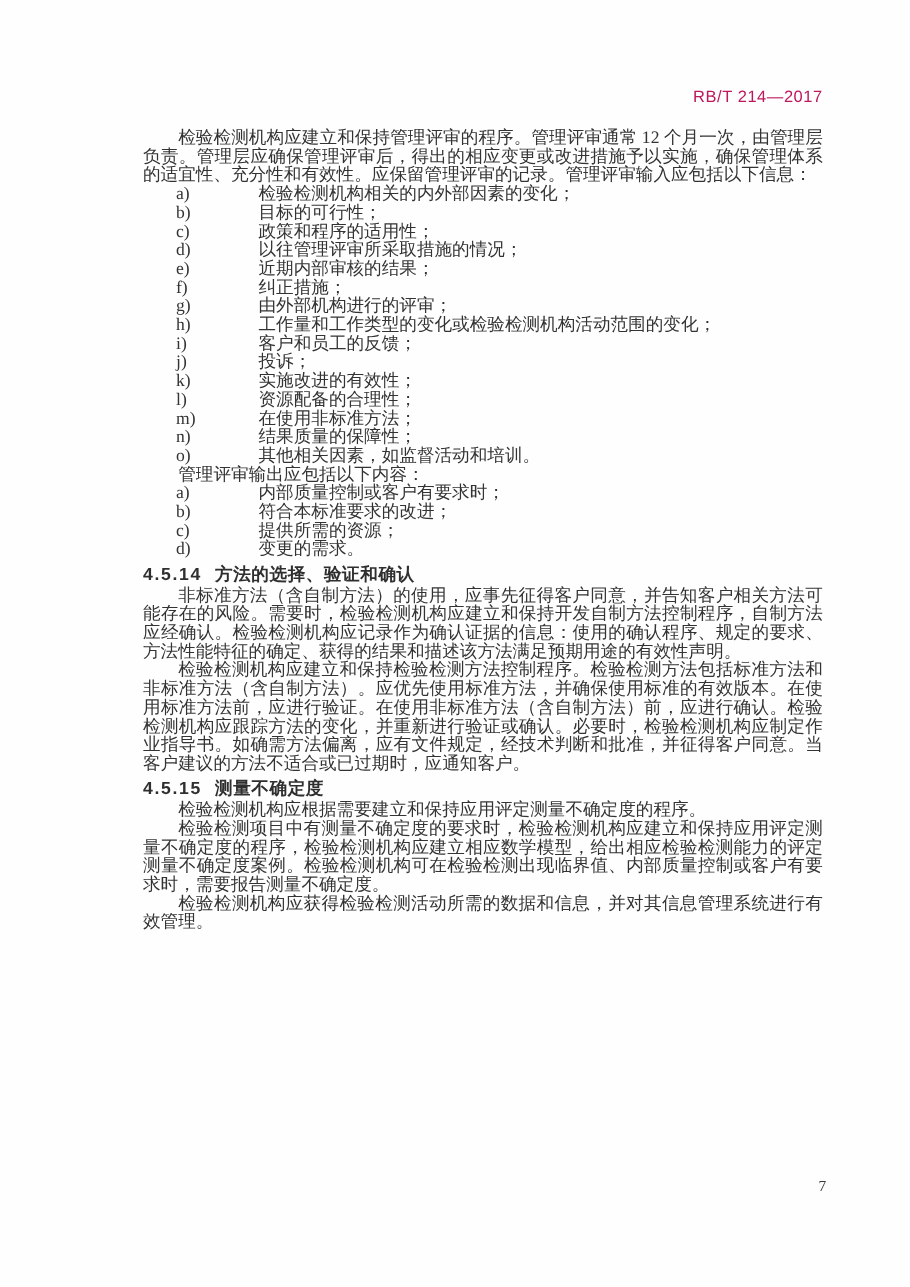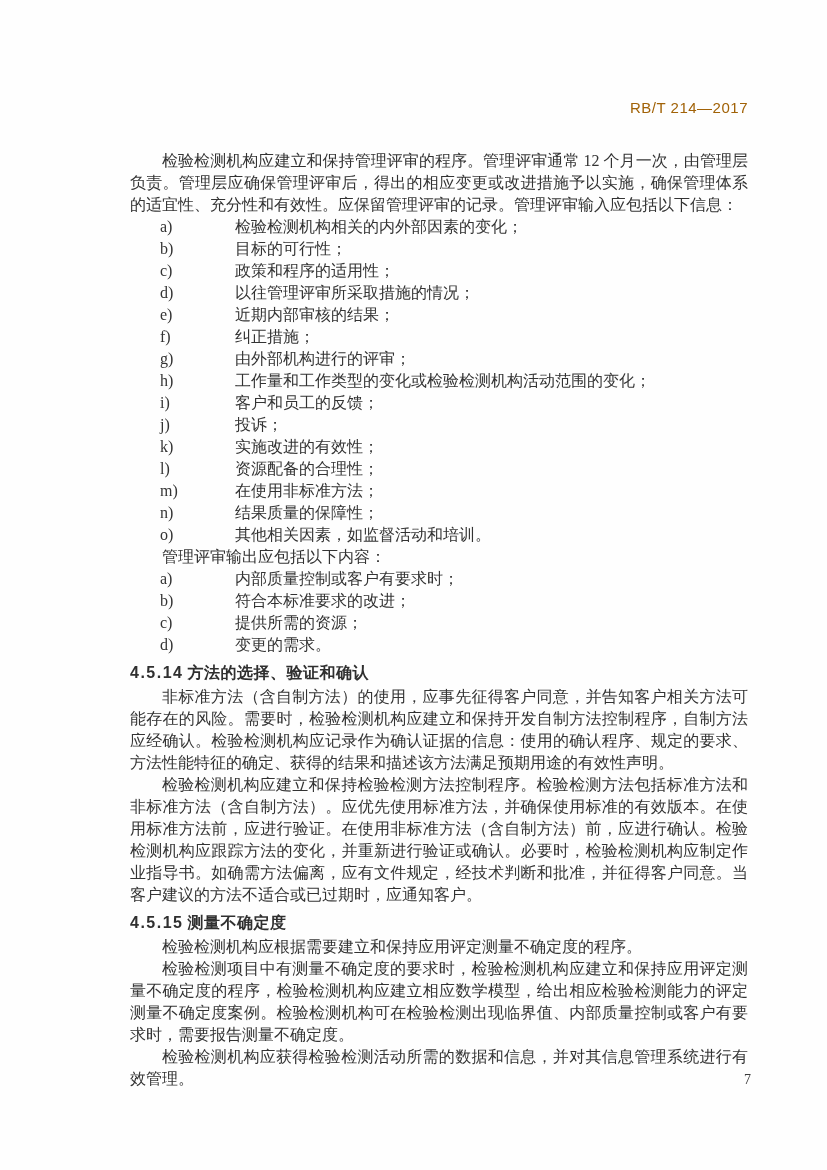--- a/index.html
+++ b/index.html
@@ -10,32 +10,32 @@
     font-family: "Liberation Serif", "DejaVu Serif", serif;
     color: #333333;
     overflow: hidden;
   }
   .page {
     position: absolute; inset: 0;
     background: #fefefe;
   }
   .doc-header {
     position: absolute;
-    top: 99px; right: 79px;
+    top: 80px; right: 79px;
     font-family: "Liberation Sans", "DejaVu Sans", sans-serif;
     font-size: 15px;
     letter-spacing: 0.5px;
-    color: #a16207;
+    color: #be185d;
   }
   .content {
     position: absolute;
-    left: 130px; top: 150px;
+    left: 130px; top: 117px;
     width: 618px;
     font-size: 16px;
-    line-height: 22px;
+    line-height: 17px;
     text-align: justify;
   }
   .para {
     text-indent: 2em;
     margin: 0;
   }
   .para.spaced-top { }
   .item-list { margin: 0; }
   .li-row {
     display: flex;
@@ -51,21 +51,21 @@
     margin-bottom: 2px;
     font-family: "Liberation Sans", "DejaVu Sans", sans-serif;
     font-weight: bold;
     font-size: 16px;
     color: #2f2f2f;
     display: flex;
     align-items: baseline;
   }
   .section-number {
     letter-spacing: 1.5px;
-    margin-right: 4px;
+    margin-right: 12px;
     white-space: nowrap;
   }
   .section-title { letter-spacing: 0.5px; }
   .page-number {
     position: absolute;
     top: 1072px;
     right: 76px;
     font-size: 14px;
     color: #3a3a3a;
     font-family: "Liberation Serif", "DejaVu Serif", serif;

